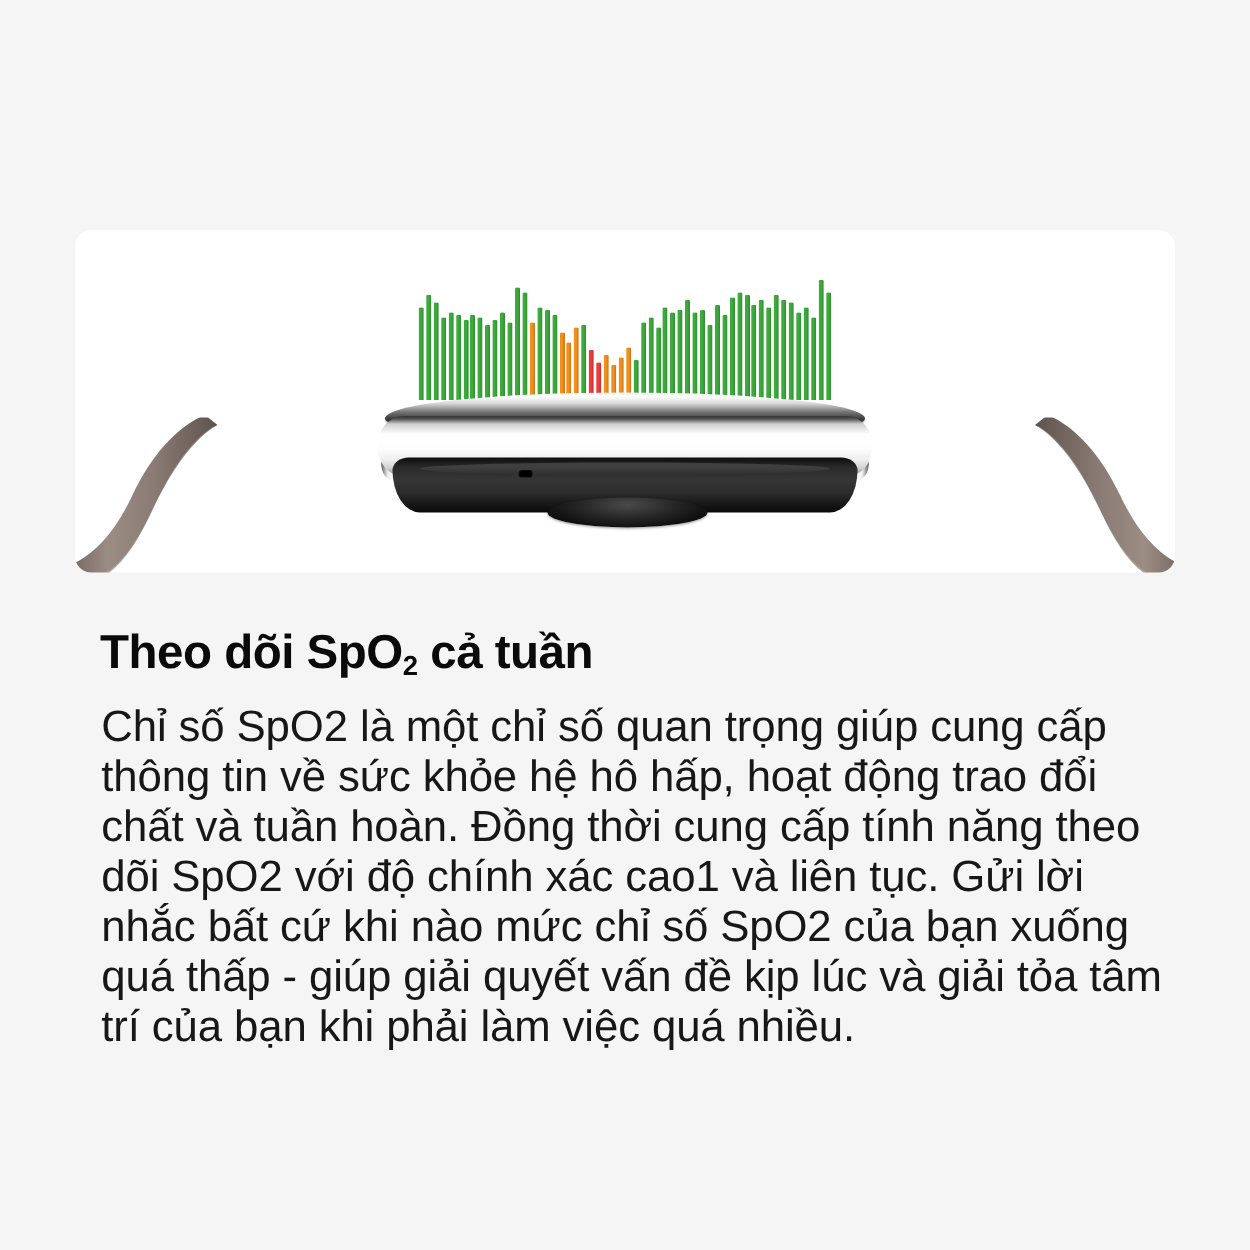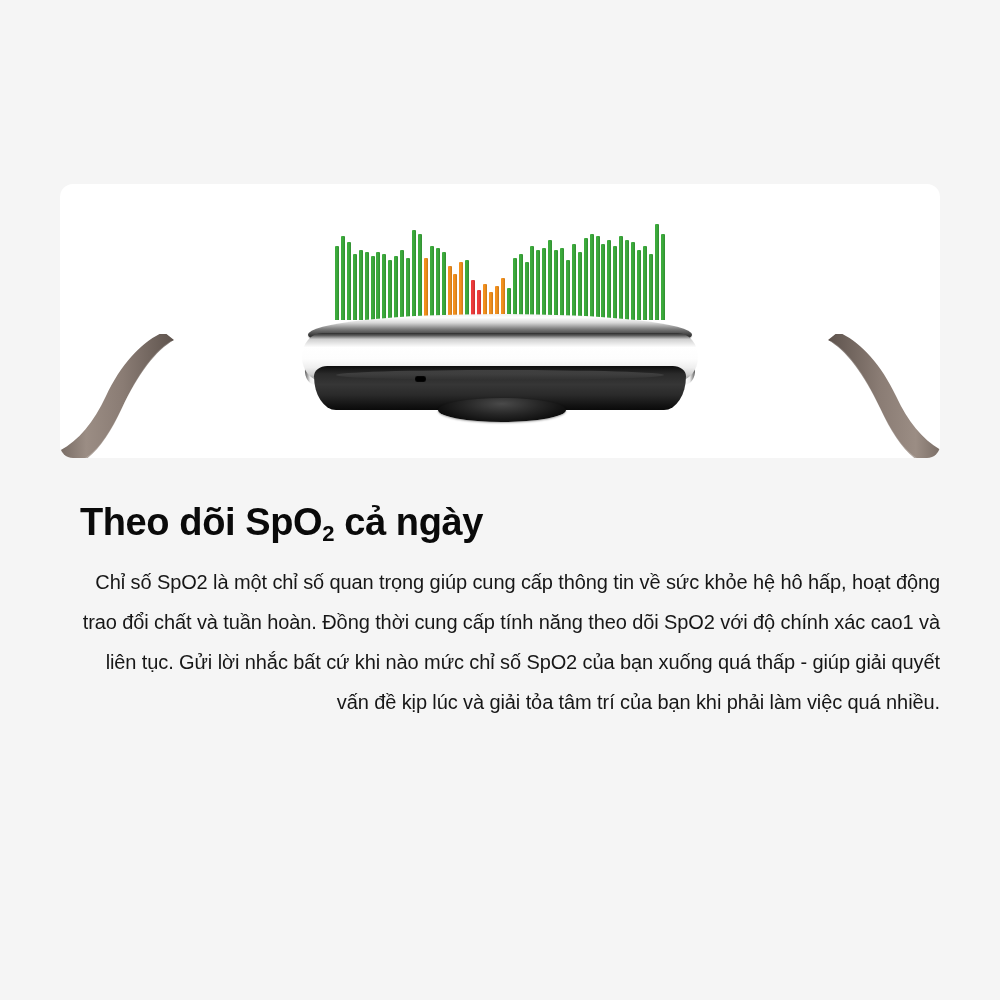--- a/index.html
+++ b/index.html
@@ -176,26 +176,25 @@
     line-height: 1.18;
   }
   #feature-title sub {
     font-size: 0.58em;
     vertical-align: baseline;
     position: relative;
     top: 0.26em;
   }
   #feature-body {
     margin: 17px 0 0 1px;
-    font-size: 20px;
+    font-size: 35px;
     line-height: 40px;
     color: #171717;
     font-weight: 400;
     letter-spacing: -0.1px;
-    text-align: right;
   }
 </style>
 </head>
 <body>
 
 <div id="hero-card">
 
   <div id="spo2-chart">
       <div class="bar" style="height: 74px; background: linear-gradient(to right, rgb(60, 171, 60) 0%, rgb(60, 171, 60) 45%, rgba(0, 0, 0, 0.18) 100%), rgb(60, 171, 60);"></div>
       <div class="bar" style="height: 84px; background: linear-gradient(to right, rgb(60, 171, 60) 0%, rgb(60, 171, 60) 45%, rgba(0, 0, 0, 0.18) 100%), rgb(60, 171, 60);"></div>
@@ -316,15 +315,15 @@
       <div id="case-mid"></div>
       <div id="case-bottom"></div>
       <div id="mic-slot"></div>
       <div id="sensor-bump"></div>
     </div>
 
   </div>
 </div>
 
 <div id="copy">
-  <h2 id="feature-title"><span>Theo dõi SpO</span><sub>2</sub><span> cả ngày</span></h2>
+  <h2 id="feature-title"><span>Theo dõi SpO</span><sub>2</sub><span> cả tuần</span></h2>
   <p id="feature-body">Chỉ số SpO2 là một chỉ số quan trọng giúp cung cấp thông tin về sức khỏe hệ hô hấp, hoạt động trao đổi chất và tuần hoàn. Đồng thời cung cấp tính năng theo dõi SpO2 với độ chính xác cao1 và liên tục. Gửi lời nhắc bất cứ khi nào mức chỉ số SpO2 của bạn xuống quá thấp - giúp giải quyết vấn đề kịp lúc và giải tỏa tâm trí của bạn khi phải làm việc quá nhiều.</p>
 </div>
 
 </body></html>

